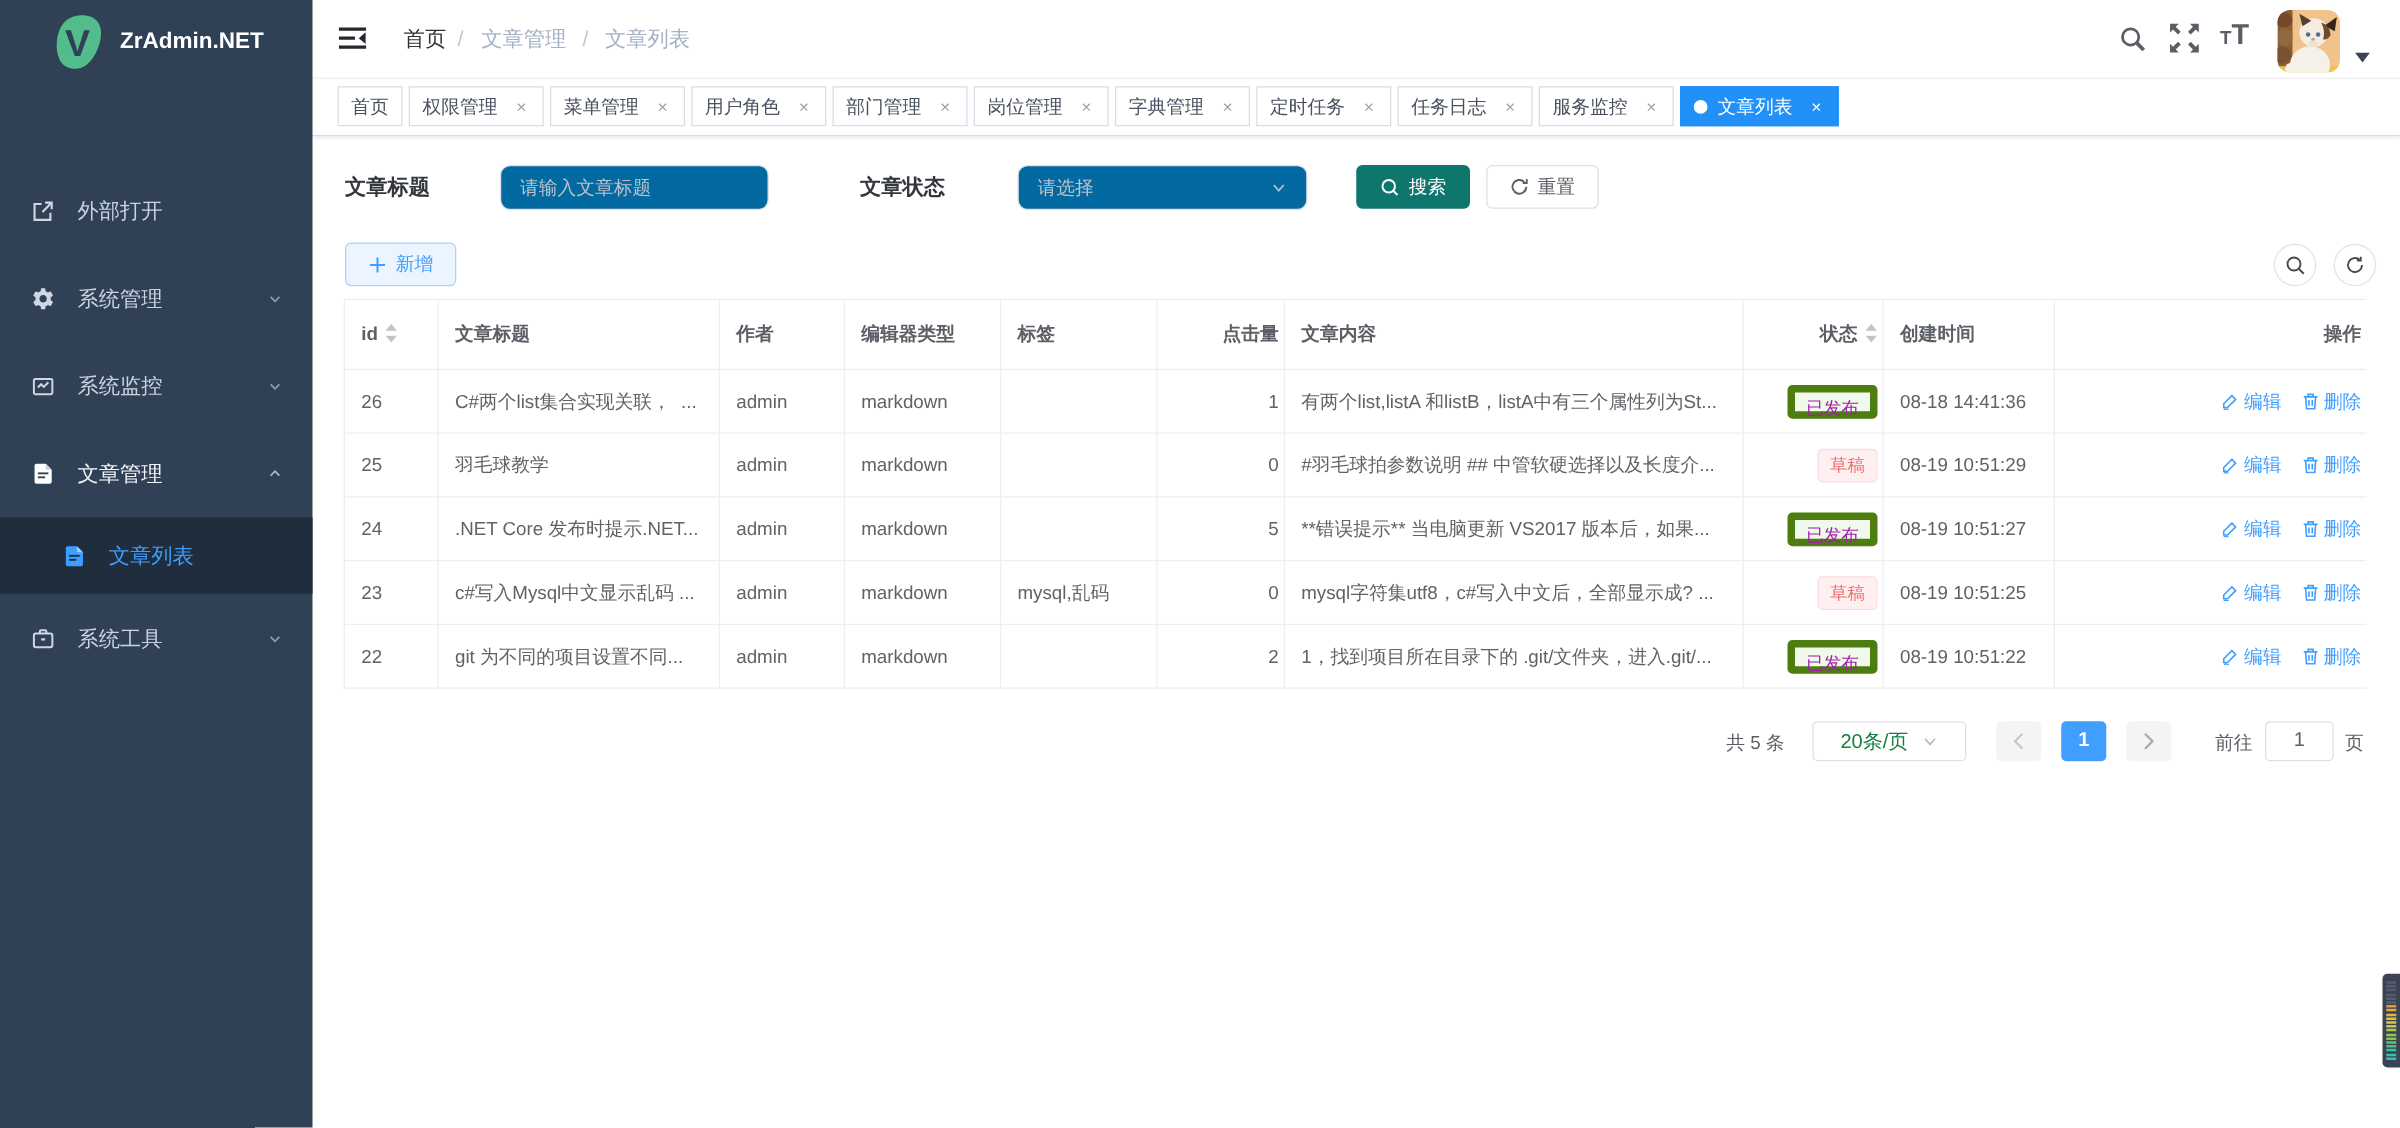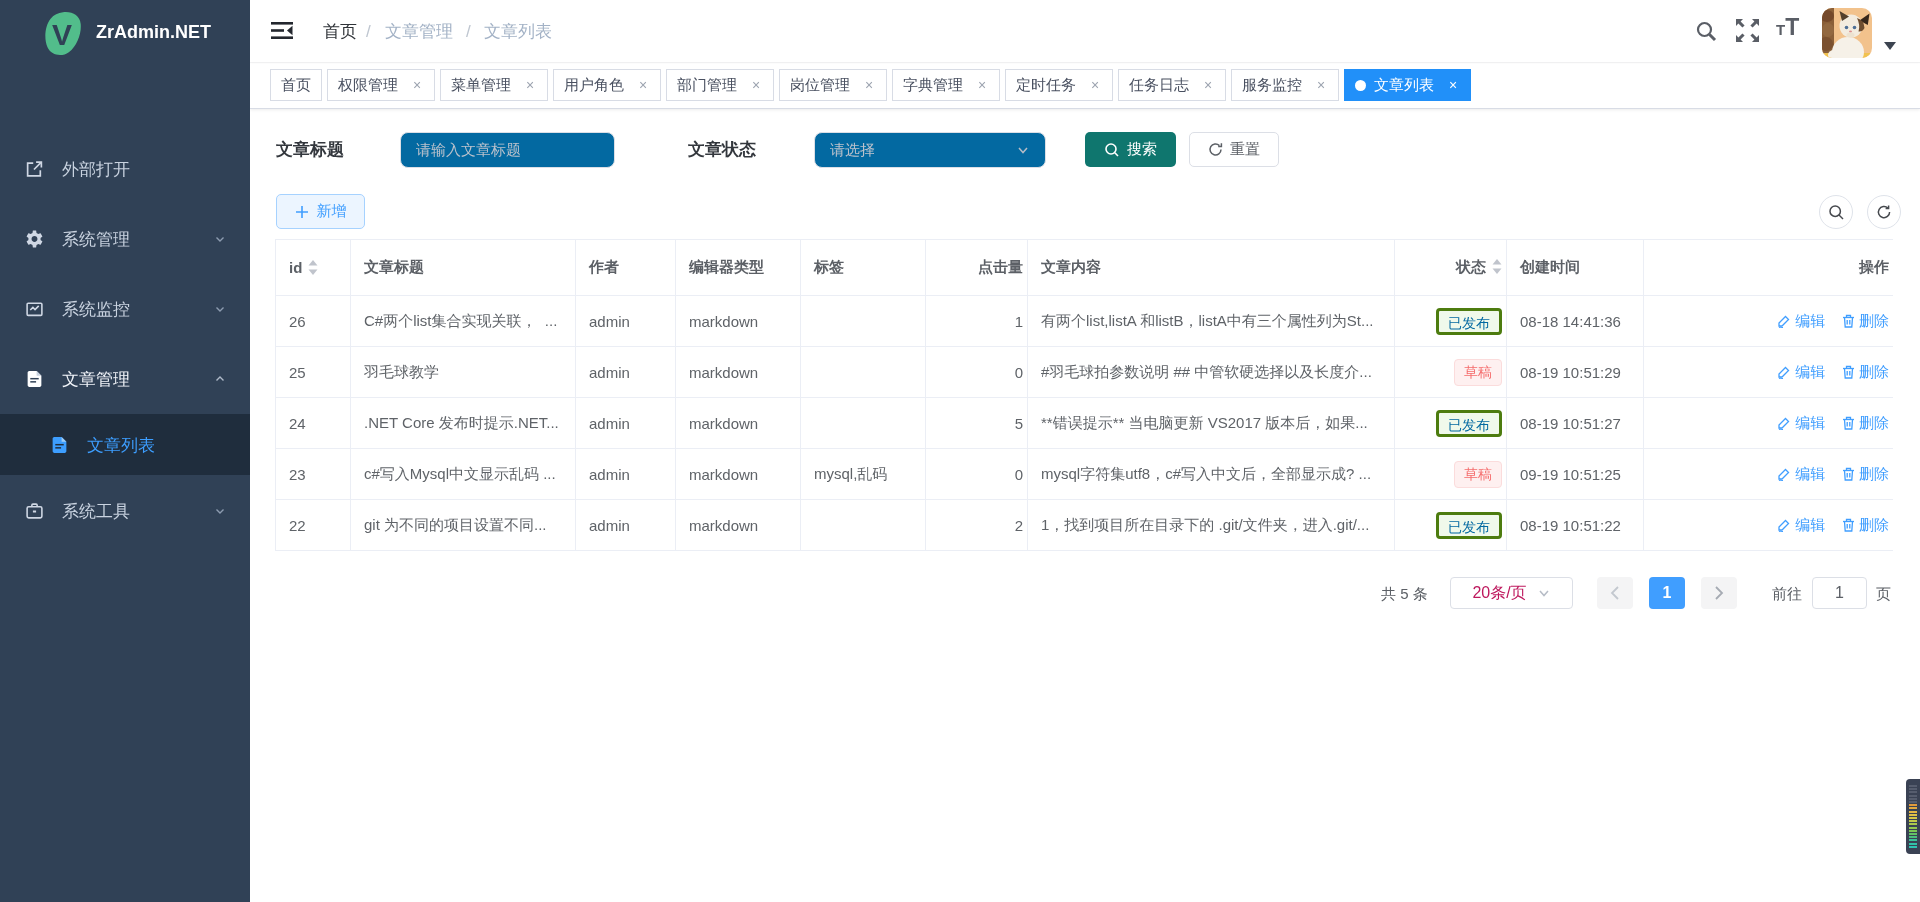--- a/index.html
+++ b/index.html
@@ -32,21 +32,21 @@
 #btn-reset{left:1189px;width:90px;background:#fff;border:1px solid #dcdfe6;color:#5c6066}
 #btn-add{top:194px;left:276px;width:89px;background:#ecf5ff;border:1px solid #a6d2ff;color:#409eff}
 .cbtn{position:absolute;top:195px;width:34px;height:34px;border-radius:50%;border:1px solid #dfe3ea;background:#fff;display:flex;align-items:center;justify-content:center}
 
 #table{position:absolute;left:275px;top:239px;width:1618px;border-collapse:collapse;table-layout:fixed;font-size:15px;color:#5f6368;border-top:1px solid #ebeef5;border-left:1px solid #ebeef5}
 #table th{height:56px;font-weight:bold;color:#5c6066;border-bottom:1px solid #ebeef5;border-right:1px solid #ebeef5;text-align:left;padding:0 0 0 13px;background:#fff}
 #table td{height:51px;border-bottom:1px solid #ebeef5;border-right:1px solid #ebeef5;padding:0 8px 0 13px;overflow:hidden;white-space:nowrap}
 #table th.ctr,#table td.ctr{text-align:right;padding:0 4px}
 #table th:last-child,#table td:last-child{border-right:none}
 .tag{display:inline-block;height:27px;line-height:25px;padding:0 9px;border-radius:4px;font-size:14px}
-.tag.ok{background:#f0f9eb;border:3px solid #4d7c0f;color:#0369a1}
+.tag.ok{background:#f0f9eb;border:6px solid #4d7c0f;color:#a21caf}
 .tag.dr{background:#fef0f0;border:1px solid #fbdcdc;color:#f56c6c}
 .alink{color:#409eff;white-space:nowrap}
 .sorter{display:inline-block;vertical-align:-2px;margin-left:6px}
 
 .pag{position:absolute;font-size:15px;color:#5c6066}
 .pagbox{position:absolute;top:577px;height:32px;border-radius:4px;display:flex;align-items:center;justify-content:center}
 
 #vuebar{position:absolute;right:0;top:779px;width:14px;height:75px;background:#3a4254;border-radius:4px 0 0 4px;overflow:hidden}
 svg{display:block}
 </style>
@@ -330,21 +330,21 @@
   </tr>
   <tr>
     <td>23</td>
         <td>c#写入Mysql中文显示乱码 ...</td>
         <td>admin</td>
         <td>markdown</td>
         <td>mysql,乱码</td>
     <td class="ctr">0</td>
         <td>mysql字符集utf8，c#写入中文后，全部显示成? ...</td>
     <td class="ctr"><span class="tag dr">草稿</span></td>
-        <td>09-19 10:51:25</td>
+        <td>08-19 10:51:25</td>
     <td class="ctr"><span class="alink"><svg width="14" height="14" viewBox="0 0 14 14" fill="none" stroke="#409eff" stroke-width="1.3" style="display:inline;vertical-align:-2px">
               <path d="M8.5 2.5 L11.5 5.5 L5 12 H2 V9 Z"></path>
               <path d="M2 13.5 C3.5 12.5 4.5 13.8 6 13.5" stroke-width="1.1"></path>
             </svg> 编辑</span>&nbsp;&nbsp;&nbsp;&nbsp;<span class="alink"><svg width="13" height="14" viewBox="0 0 13 14" fill="none" stroke="#409eff" stroke-width="1.3" style="display:inline;vertical-align:-2px">
               <path d="M1 3.5 H12"></path>
               <path d="M4.5 3.5 V1.5 H8.5 V3.5"></path>
               <path d="M2.5 3.5 L3.2 13 H9.8 L10.5 3.5"></path>
               <path d="M5.2 6 V10.5 M7.8 6 V10.5"></path>
             </svg> 删除</span></td>
   </tr>
@@ -365,21 +365,21 @@
               <path d="M1 3.5 H12"></path>
               <path d="M4.5 3.5 V1.5 H8.5 V3.5"></path>
               <path d="M2.5 3.5 L3.2 13 H9.8 L10.5 3.5"></path>
               <path d="M5.2 6 V10.5 M7.8 6 V10.5"></path>
             </svg> 删除</span></td>
   </tr>
 </tbody>
   </table>
 
 <div class="pag" style="left:1381px;top:585px">共 5 条</div>
-<div class="pagbox" style="left:1450px;width:123px;border:1px solid #dcdfe6;color:#be185d">20条/页
+<div class="pagbox" style="left:1450px;width:123px;border:1px solid #dcdfe6;color:#15803d">20条/页
   <svg style="margin-left:10px" width="14" height="14" viewBox="0 0 14 14" fill="none" stroke="#b6bcc6" stroke-width="1.5">
       <path d="M3 5 L7 9.5 L11 5"></path>
     </svg>
 </div>
 <div class="pagbox" style="left:1597px;width:36px;background:#f4f4f5">
   <svg width="10" height="14" viewBox="0 0 10 14" fill="none" stroke="#c3c8cf" stroke-width="1.8">
       <path d="M8 1 L2 7 L8 13"></path>
     </svg>
 </div>
 <div class="pagbox" style="left:1649px;width:36px;background:#409eff;color:#fff;font-weight:bold">1</div>

